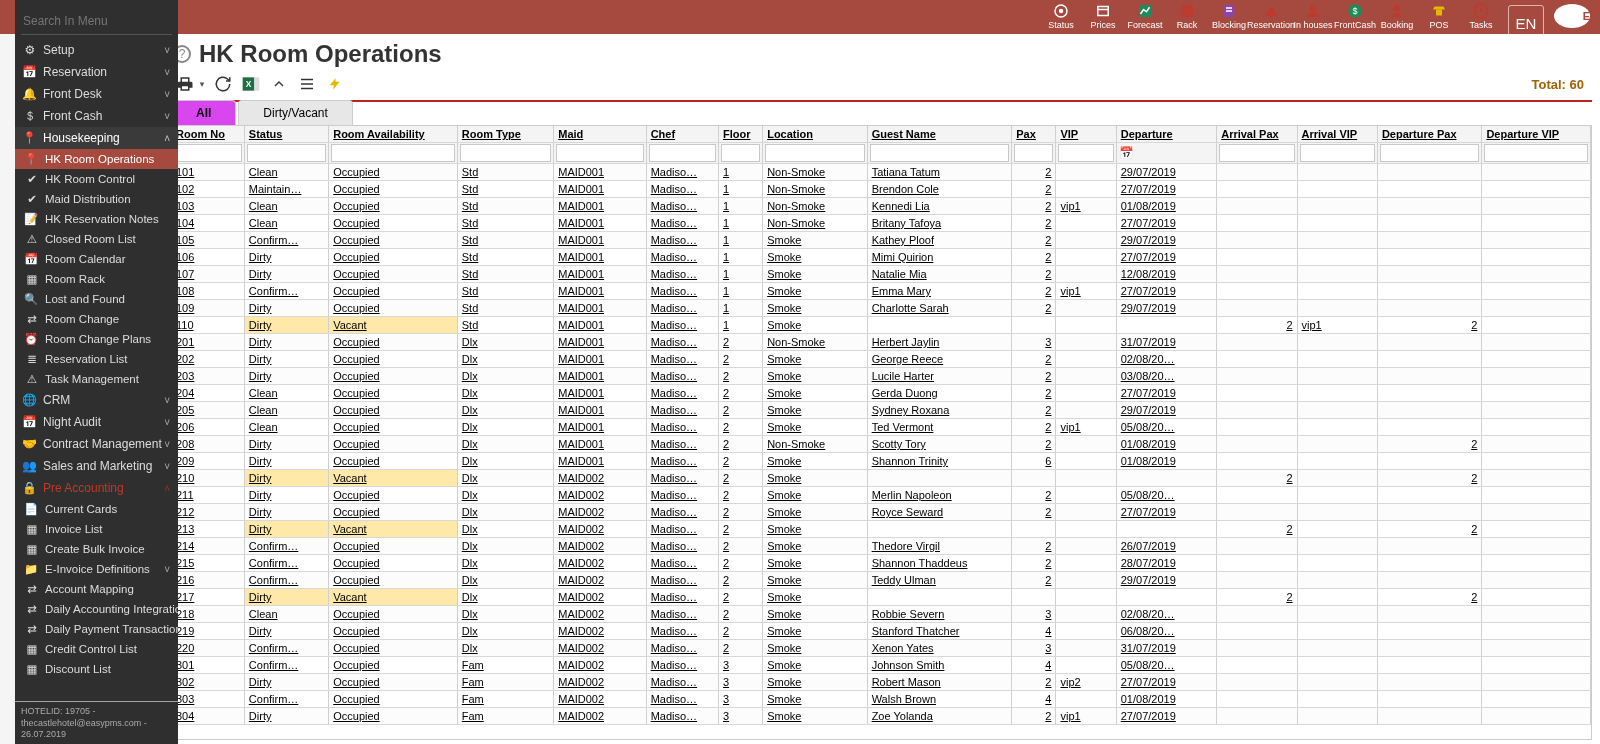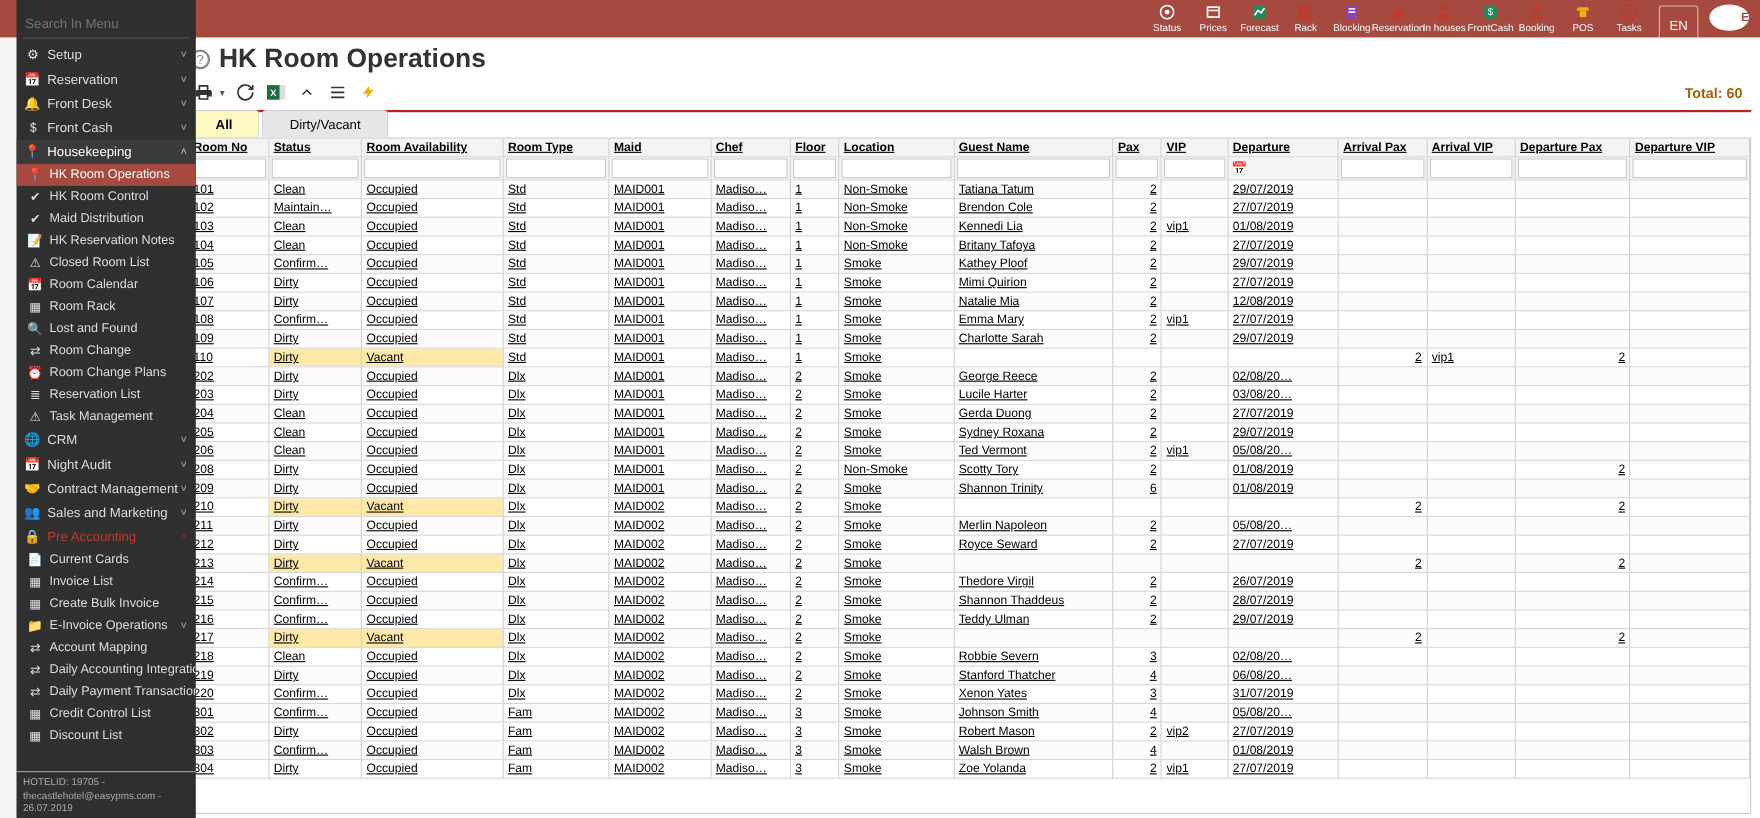--- a/index.html
+++ b/index.html
@@ -19,21 +19,21 @@
   .hamburger-pill {
     width: 26px; height: 26px; border-radius: 13px;
     background: #b75b50;
     display: flex; align-items: center; justify-content: center;
     margin-left: 150px;
     cursor: pointer;
   }
   .topbar-right { margin-left: auto; display: flex; align-items: flex-start; height: 100%; }
   .tb-item { display: flex; flex-direction: column; align-items: center; width: 42px; font-size: 9px; padding-top: 2px; cursor: pointer; }
   .tb-item .ic { width: 18px; height: 18px; }
-  .tb-lang { width: 36px; height: 36px; border: 1px solid rgba(255,255,255,.6); border-radius: 3px; display: flex; align-items: center; justify-content: center; margin: 5px 8px 0 6px; font-size: 12px; cursor: pointer; text-align: right;}
+  .tb-lang { width: 36px; height: 36px; border: 1px solid rgba(255,255,255,.6); border-radius: 3px; display: flex; align-items: center; justify-content: center; margin: 5px 8px 0 6px; font-size: 15px; cursor: pointer; text-align: right;}
   .tb-avatar { width: 24px; height: 24px; border-radius: 50%; background: #fff; display: flex; align-items: center; justify-content: center; margin: 4px 10px 0 2px; color: #a6493e; font-weight: bold; font-size: 11px; cursor: pointer; padding-left: 36px;}
 
   
   .sidebar {
     position: absolute;
     top: 0; left: 15px; width: 163px; height: 744px;
     background: #2f2f2f; color: #ddd; font-size: 12px;
     display: flex; flex-direction: column;
     z-index: 5;
   }
@@ -64,21 +64,21 @@
 
   .toolbar { display: flex; align-items: center; padding: 2px 10px 4px 10px; gap: 4px; }
   .tool-btn { width: 24px; height: 24px; display: flex; align-items:center; justify-content:center; border-radius:3px; cursor:pointer;}
   .tool-split { display:flex; align-items:center; }
   .tool-split .caret { width:10px; font-size:9px; color:#555;}
   .toolbar-right { margin-left:auto; font-size:13px; color:#a16207; font-weight:600; padding-right:6px;}
   .redline { height:2px; background:#b22; margin: 0 8px; }
 
   .tabs { display:flex; padding-left:8px; margin-top:-2px;}
   .tab { padding: 5px 24px; font-size:12px; background:#e7e7e7; border:1px solid #ccc; border-bottom:none; cursor:pointer; border-radius:4px 4px 0 0; margin-right:2px;}
-  .tab.active { background:#fef9c3; font-weight:600;}
+  .tab.active { background:#d946ef; font-weight:600;}
 
   
   .grid-wrap { flex:1; overflow-y:auto; border:1px solid #ccc; margin:0 8px 4px 8px; background:#fff;}
   table.grid { border-collapse:collapse; width:100%; font-size:11px; table-layout:fixed;text-decoration:underline; }
   .grid th, .grid td { border-right:1px solid #d0d0d0; border-bottom:1px solid #d8d8d8; padding:2px 4px; text-align:left; overflow:hidden; white-space:nowrap; text-overflow:ellipsis; height:15px;}
   .grid thead th { background:#f4f4f4; font-weight:600; }
   .grid thead tr.filters th { padding:1px 2px;}
   .filter-in { width:100%; height:18px; border:1px solid #c8c8c8; background:#fff; font-size:10px; padding:0 2px;}
   .cal-ic { width:16px;height:16px;display:inline-flex;align-items:center;justify-content:center;color:#666;font-size:12px;}
 
@@ -210,21 +210,21 @@
         <div class="nav-item">
           <span class="ic">▦</span>
                       <span>Invoice List</span>
                       </div>
         <div class="nav-item">
           <span class="ic">▦</span>
                       <span>Create Bulk Invoice</span>
                       </div>
         <div class="nav-item">
           <span class="ic">📁</span>
-                      <span>E-Invoice Operations</span>
+                      <span>E-Invoice Definitions</span>
                       <span class="chev">˅</span>
         </div>
         <div class="nav-item">
           <span class="ic">⇄</span>
                       <span>Account Mapping</span>
                       </div>
         <div class="nav-item">
           <span class="ic">⇄</span>
                       <span>Daily Accounting Integration</span>
                       </div>
@@ -638,20 +638,38 @@
             <td></td>
             <td class="num"></td>
             <td></td>
             <td></td>
             <td class="num">2</td>
             <td>vip1</td>
             <td class="num">2</td>
             <td></td>
           </tr>
           <tr>
+            <td>201</td>
+            <td class="col-status">Dirty</td>
+            <td class="col-avail">Occupied</td>
+            <td>Dlx</td>
+            <td>MAID001</td>
+            <td>Madiso…</td>
+            <td>2</td>
+            <td>Non-Smoke</td>
+            <td>Herbert Jaylin</td>
+            <td class="num">3</td>
+            <td></td>
+            <td>31/07/2019</td>
+            <td class="num"></td>
+            <td></td>
+            <td class="num"></td>
+            <td></td>
+          </tr>
+          <tr>
             <td>202</td>
             <td class="col-status">Dirty</td>
             <td class="col-avail">Occupied</td>
             <td>Dlx</td>
             <td>MAID001</td>
             <td>Madiso…</td>
             <td>2</td>
             <td>Smoke</td>
             <td>George Reece</td>
             <td class="num">2</td>

